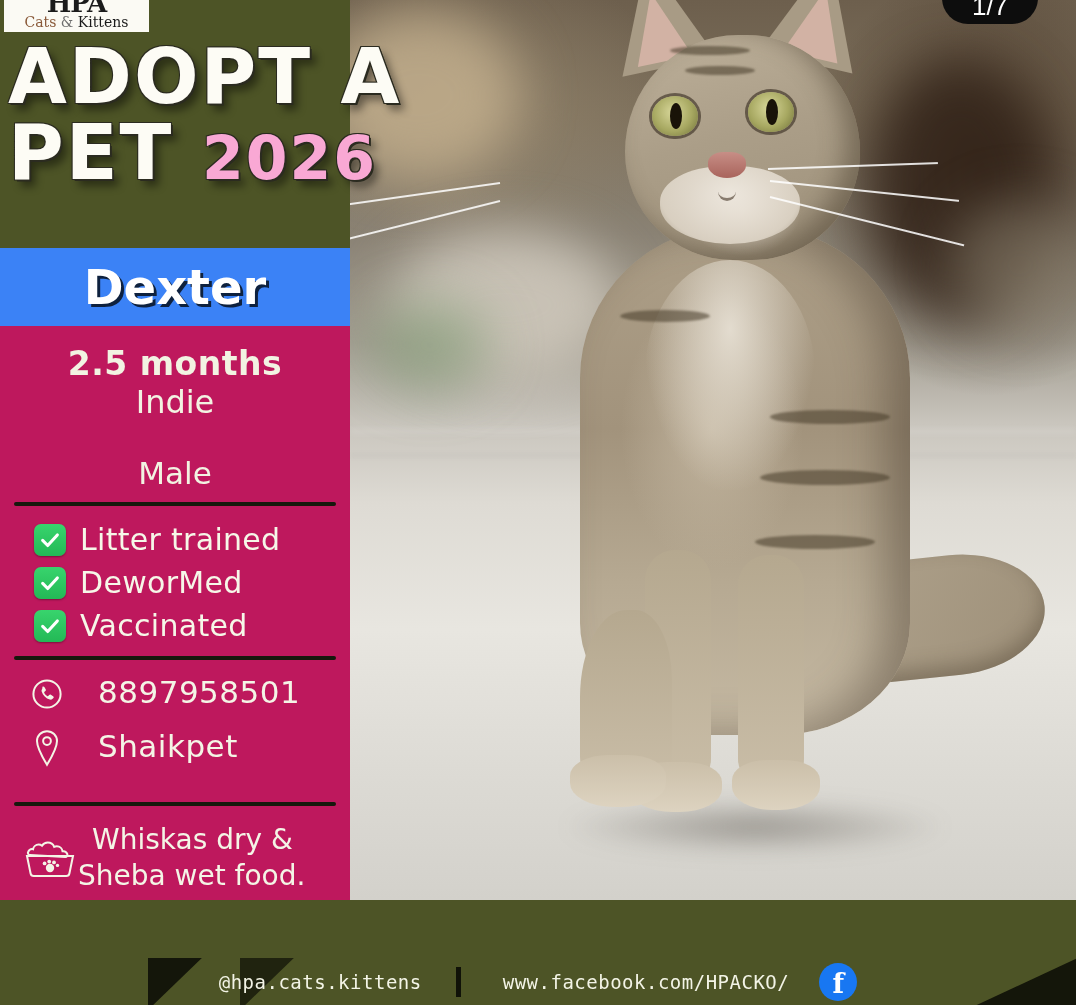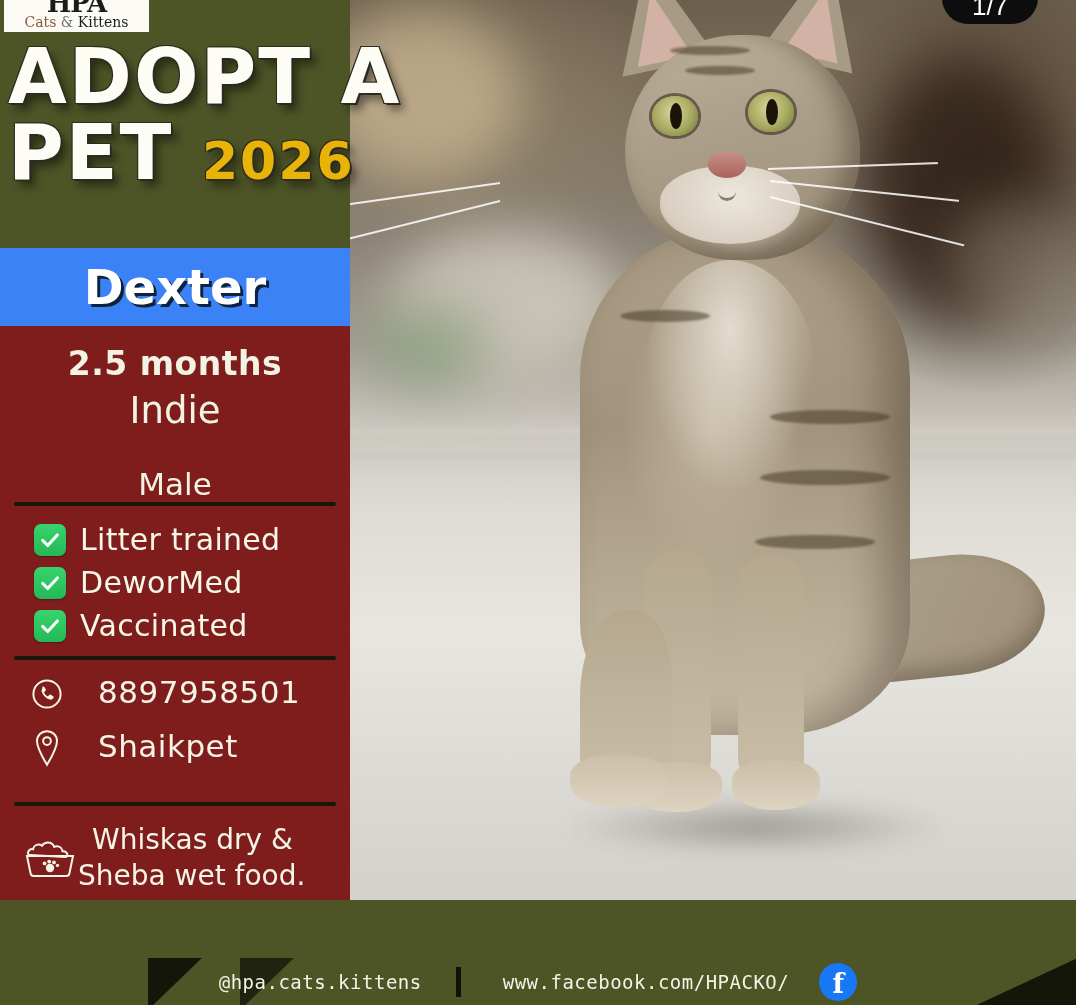--- a/index.html
+++ b/index.html
@@ -221,22 +221,22 @@
     text-shadow:
       2px 2px 0 #2b2b20,
       -1px -1px 0 #2b2b20,
       1px -1px 0 #2b2b20,
       -1px 1px 0 #2b2b20,
       6px 7px 9px rgba(0,0,0,0.45);
     white-space: nowrap;
   }
   .title-line.row2 { margin-top: -6px; }
   .year {
-    color: #eab308;
-    font-size: 52px;
+    color: #f9a8d4;
+    font-size: 60px;
   }
 
   
   .name-band {
     position: absolute;
     left: 0; top: 248px;
     width: 350px; height: 78px;
     background: #3b82f6;
     display: flex;
     align-items: center;
@@ -247,29 +247,29 @@
     font-weight: bold;
     font-size: 48px;
     color: #ffffff;
     text-shadow: 3px 3px 0 rgba(0,0,0,0.75);
     letter-spacing: 0px;
   }
   .info-panel {
     position: absolute;
     left: 0; top: 326px;
     width: 350px; height: 574px;
-    background: #7f1d1d;
+    background: #be185d;
   }
   .meta {
     text-align: center;
     color: #f2f3e2;
     font-family: "DejaVu Sans", sans-serif;
   }
   .meta-age { font-size: 33px; font-weight: 600; margin-top: 18px; letter-spacing: .5px; }
-  .meta-breed { font-size: 37px; margin-top: 6px; }
+  .meta-breed { font-size: 32px; }
   .meta-sex { font-size: 31px; font-weight: 400; margin-top: 34px; }
 
   .divider {
     position: absolute;
     left: 14px;
     width: 322px;
     height: 4px;
     background: #17180c;
     border-radius: 2px;
   }

